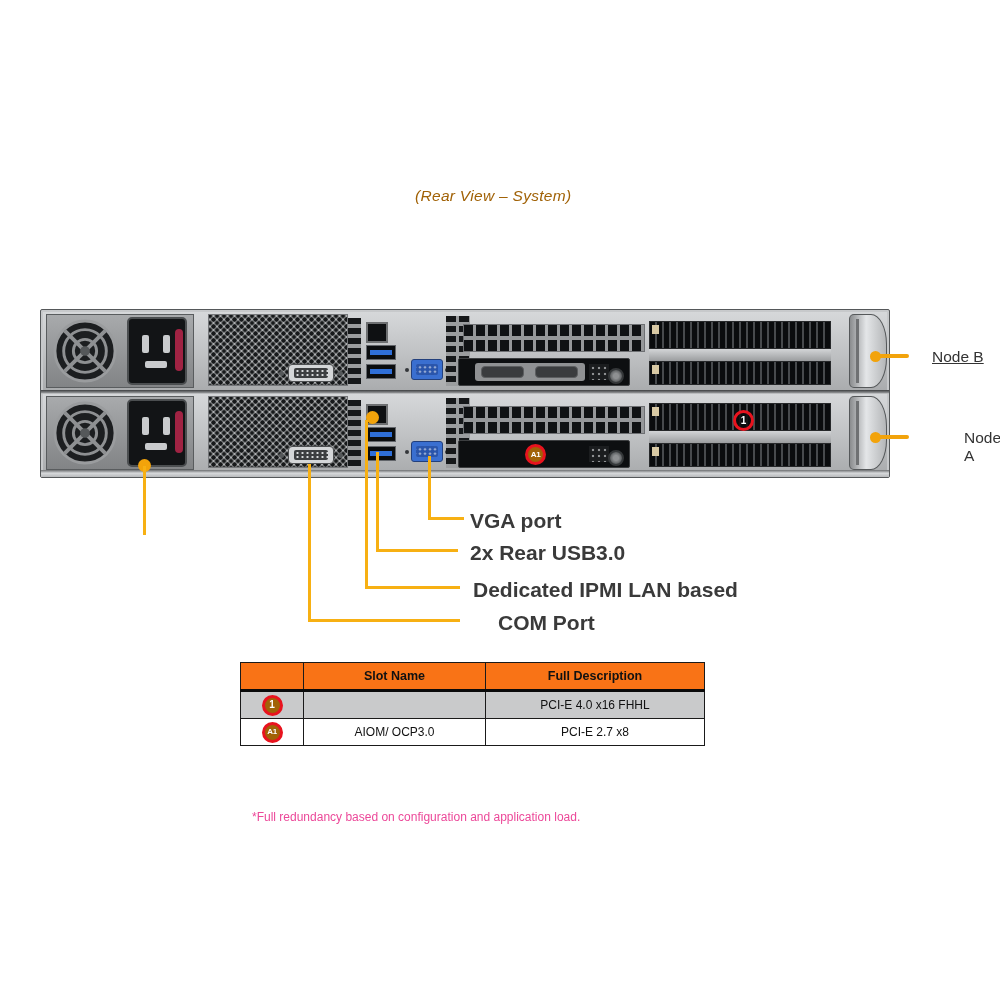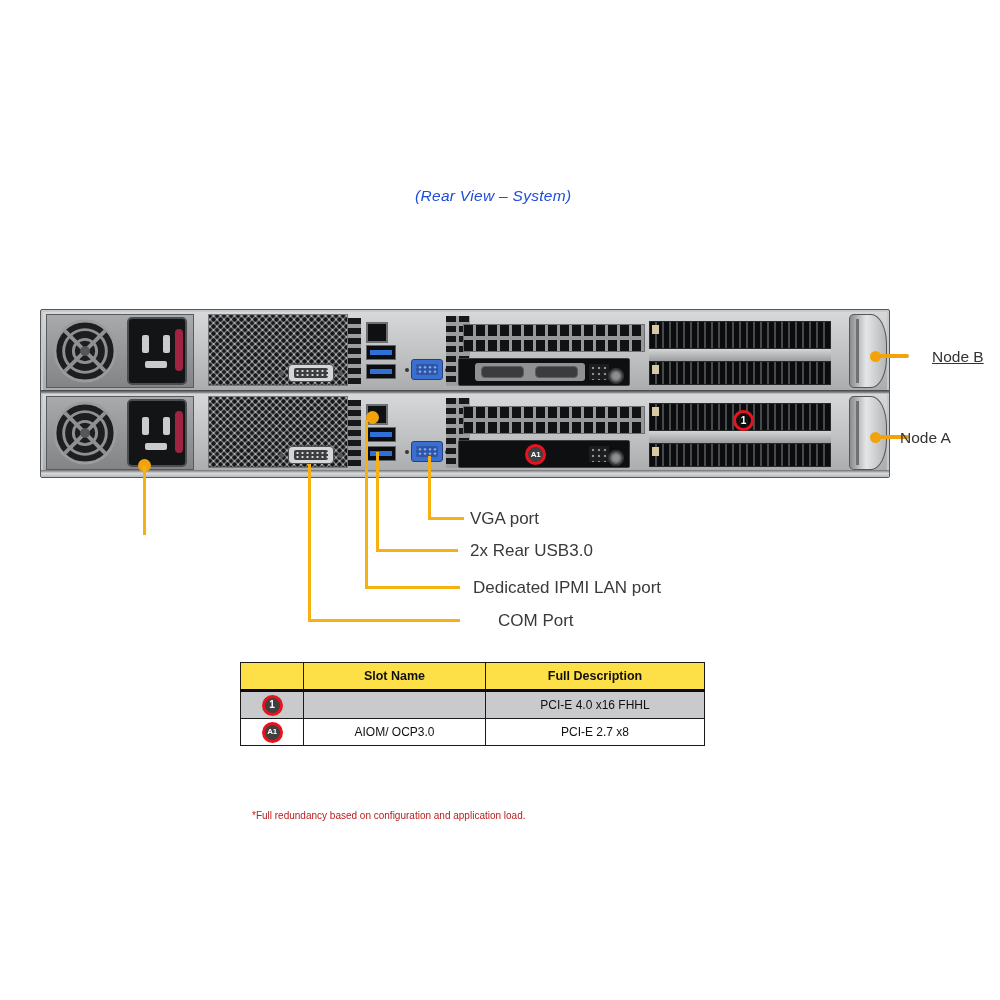--- a/index.html
+++ b/index.html
@@ -1,21 +1,21 @@
 <!DOCTYPE html>
 <html><head>
 <meta charset="utf-8">
 <style>
   html,body{margin:0;padding:0;background:#fff;}
   .page{position:relative;width:1000px;height:1000px;background:#ffffff;overflow:hidden;
         font-family:"Liberation Sans", sans-serif;color:#3a3a3a;}
   .abs{position:absolute;}
 
   
-  .title{left:415px;top:187px;font-size:15.5px;font-style:italic;color:#1d4ed8;letter-spacing:.3px;}
+  .title{left:415px;top:187px;font-size:15.5px;font-style:italic;color:#a16207;letter-spacing:.3px;}
 
   
   .server{left:40px;top:309px;width:850px;height:169px;background:#c7c9cb;
           border:1px solid #55585a;border-radius:2px;box-sizing:border-box;}
   .node{position:absolute;left:2px;width:844px;height:78px;
         background:linear-gradient(180deg,#d6d8da 0%,#bfc1c3 55%,#aaacae 100%);}
   .node-b{top:2px;}
   .node-a{top:84px;}
   .divider{position:absolute;left:0;top:80px;width:100%;height:4px;
            background:linear-gradient(180deg,#3c3e40,#8f9193 70%,#d8dadc);}
@@ -106,50 +106,50 @@
         background:linear-gradient(180deg,#d3d5d7,#9b9d9f);}
 
   
   .handle{position:absolute;left:806px;top:2px;width:38px;height:74px;box-sizing:border-box;
         background:linear-gradient(90deg,#8a8c8e,#e4e6e8 45%,#b4b6b8);
         border:1px solid #55585a;border-radius:5px 16px 16px 5px / 5px 30px 30px 5px;}
   .handle::before{content:"";position:absolute;left:6px;top:4px;bottom:4px;width:3px;background:#6f7173;}
 
   
   .badge{display:inline-flex;align-items:center;justify-content:center;box-sizing:border-box;
-         width:21px;height:21px;border-radius:50%;background:#404040;border:3px solid #e8131e;
+         width:21px;height:21px;border-radius:50%;background:#a16207;border:3px solid #e8131e;
          color:#ffffff;font-weight:bold;font-size:10px;line-height:1;}
   .badge.small{font-size:8px;letter-spacing:-.3px;}
   .badge.onchassis{position:absolute;}
 
   
   .cl{background:#f7b013;}
   .cl-v{width:3px;} .cl-h{height:3px;}
   .cl-dot{width:13px;height:13px;border-radius:50%;background:#f2a30b;}
-  .callout-label{font-size:17px;color:#3a3a3a;white-space:nowrap;}
+  .callout-label{font-size:21px;color:#3a3a3a;white-space:nowrap;font-weight:bold;}
   .psu-label{left:55px;top:541px;width:190px;font-size:15.5px;line-height:21px;
              word-spacing:3.5px;white-space:pre-line;color:#3a3a3a;}
 
   
   .narrow-dot{width:11px;height:11px;border-radius:50%;background:#f2a30b;}
   .narrow-tail{width:31px;height:4px;background:#f2a30b;border-radius:2px;}
   .node-label{font-size:15.5px;color:#333;}
 
   
   .slot-table{left:240px;top:662px;border-collapse:collapse;table-layout:fixed;width:465px;
               font-size:12px;color:#111;}
   .slot-table th,.slot-table td{border:1.5px solid #1a1a1a;text-align:center;vertical-align:middle;
               padding:0;height:26px;overflow:hidden;}
-  .slot-table th{font-size:12.5px;font-weight:bold;background:#fde047;}
+  .slot-table th{font-size:12.5px;font-weight:bold;background:#f97316;}
   .slot-table thead th{border-bottom:3.5px solid #0a0a0a;}
   .slot-table .row-gray td{background:#c9cacb;}
   .col-marker{width:62px;} .col-name{width:181px;} .col-desc{width:218px;}
 
   
-  .footnote{left:252px;top:810px;font-size:10px;color:#b91c1c;}
+  .footnote{left:252px;top:810px;font-size:12px;color:#ec4899;}
 </style>
 </head>
 <body>
 
 <div class="page">
 
   <div class="abs title">(Rear View – System)</div>
 
   <div class="abs server">
 
@@ -251,33 +251,33 @@
 
   <span class="badge onchassis" style="left:733px;top:410px;background:rgba(12,12,12,.85);">1</span>
   <span class="badge onchassis small" style="left:525px;top:444px;">A1</span>
 
   <div class="abs narrow-dot" style="left:870px;top:351px;"></div>
   <div class="abs narrow-tail" style="left:878px;top:354px;"></div>
   <div class="abs node-label" style="left:932px;top:348px;text-decoration:underline;">Node B</div>
 
   <div class="abs narrow-dot" style="left:870px;top:432px;"></div>
   <div class="abs narrow-tail" style="left:878px;top:435px;"></div>
-  <div class="abs node-label" style="left:900px;top:429px;">Node A</div>
+  <div class="abs node-label" style="left:964px;top:429px;">Node A</div>
 
   <div class="abs cl-dot" style="left:138px;top:459px;"></div>
   <div class="abs cl cl-v" style="left:143px;top:466px;height:69px;"></div>
 
   <div class="abs cl cl-v" style="left:308px;top:464px;height:158px;"></div>
   <div class="abs cl cl-h" style="left:308px;top:619px;width:152px;"></div>
   <div class="abs callout-label" style="left:498px;top:611px;">COM Port</div>
 
   <div class="abs cl-dot" style="left:366px;top:411px;"></div>
   <div class="abs cl cl-v" style="left:365px;top:420px;height:169px;"></div>
   <div class="abs cl cl-h" style="left:365px;top:586px;width:95px;"></div>
-  <div class="abs callout-label" style="left:473px;top:578px;">Dedicated IPMI  LAN port</div>
+  <div class="abs callout-label" style="left:473px;top:578px;">Dedicated IPMI  LAN based</div>
 
   <div class="abs cl cl-v" style="left:376px;top:452px;height:100px;"></div>
   <div class="abs cl cl-h" style="left:376px;top:549px;width:82px;"></div>
   <div class="abs callout-label" style="left:470px;top:541px;">2x Rear USB3.0</div>
 
   <div class="abs cl cl-v" style="left:428px;top:456px;height:64px;"></div>
   <div class="abs cl cl-h" style="left:428px;top:517px;width:36px;"></div>
   <div class="abs callout-label" style="left:470px;top:509px;">VGA port</div>
 
   <table class="abs slot-table">

